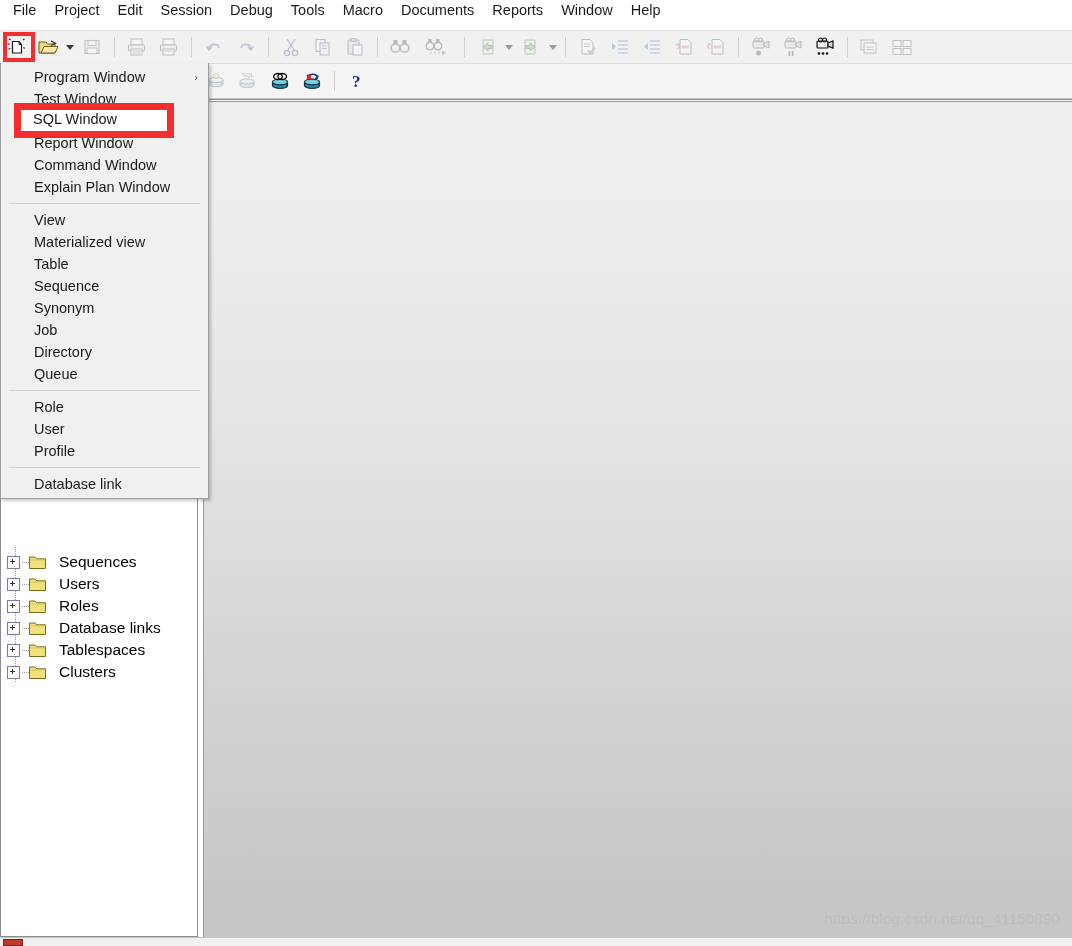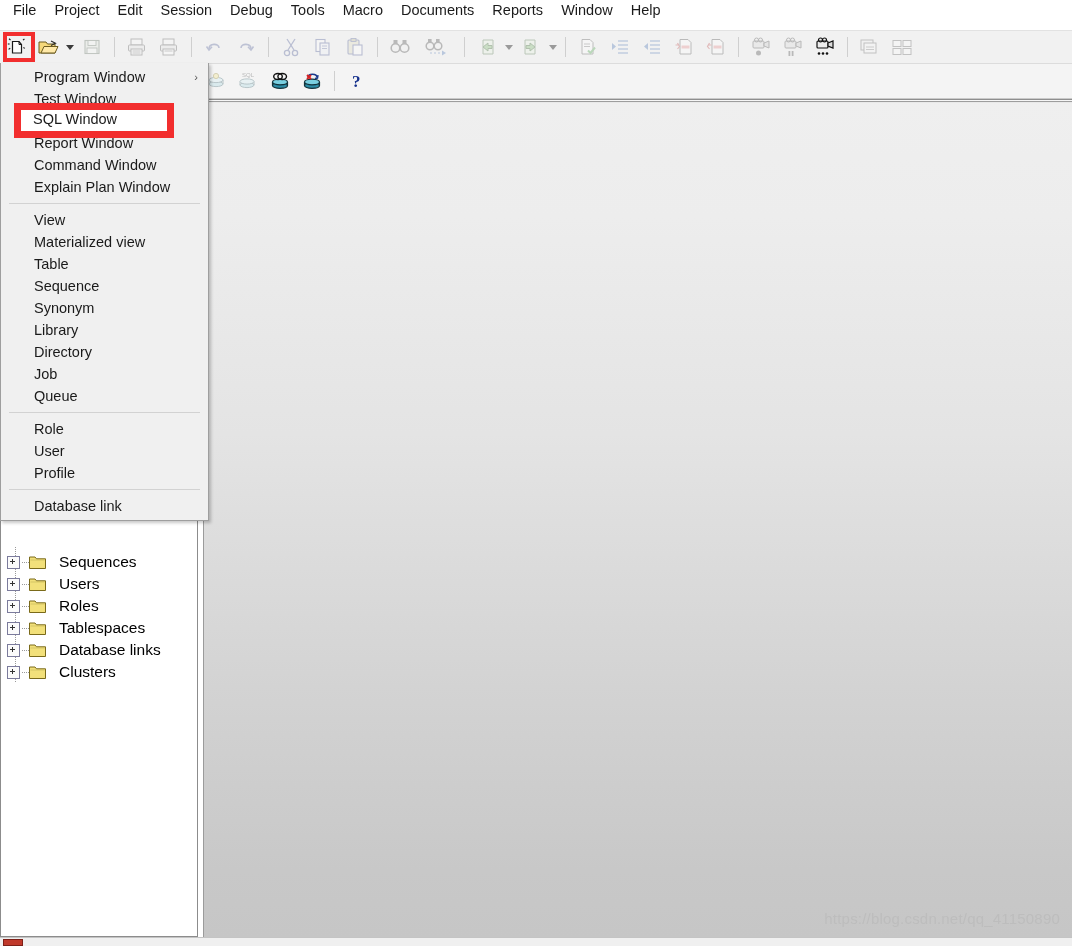--- a/index.html
+++ b/index.html
@@ -625,32 +625,32 @@
     </div>
     <div class="tree-row">
       <span class="expander"></span>
       <span class="dotlead"></span>
       <span class="folder">
           <svg width="17" height="14" viewBox="0 0 17 14">
             <path d="M0.5 2 L6 2 L7.5 3.8 L16.5 3.8 L16.5 13.5 L0.5 13.5 Z" fill="#f2e07a" stroke="#7a6a1a" stroke-width="1"></path>
             <path d="M1.5 5 L15.5 5" stroke="#c9b95c" stroke-width="0.7"></path>
           </svg>
         </span>
-      <span class="tree-label">Tablespaces</span>
+      <span class="tree-label">Database links</span>
     </div>
     <div class="tree-row">
       <span class="expander"></span>
       <span class="dotlead"></span>
       <span class="folder">
           <svg width="17" height="14" viewBox="0 0 17 14">
             <path d="M0.5 2 L6 2 L7.5 3.8 L16.5 3.8 L16.5 13.5 L0.5 13.5 Z" fill="#f2e07a" stroke="#7a6a1a" stroke-width="1"></path>
             <path d="M1.5 5 L15.5 5" stroke="#c9b95c" stroke-width="0.7"></path>
           </svg>
         </span>
-      <span class="tree-label">Database links</span>
+      <span class="tree-label">Tablespaces</span>
     </div>
     <div class="tree-row">
       <span class="expander"></span>
       <span class="dotlead"></span>
       <span class="folder">
           <svg width="17" height="14" viewBox="0 0 17 14">
             <path d="M0.5 2 L6 2 L7.5 3.8 L16.5 3.8 L16.5 13.5 L0.5 13.5 Z" fill="#f2e07a" stroke="#7a6a1a" stroke-width="1"></path>
             <path d="M1.5 5 L15.5 5" stroke="#c9b95c" stroke-width="0.7"></path>
           </svg>
         </span>
@@ -700,27 +700,24 @@
   <div class="mi">
     <span>Table</span>
   </div>
   <div class="mi">
     <span>Sequence</span>
   </div>
   <div class="mi">
     <span>Synonym</span>
   </div>
   <div class="mi">
-    <span>Library</span>
+    <span>Job</span>
   </div>
   <div class="mi">
     <span>Directory</span>
-  </div>
-  <div class="mi">
-    <span>Job</span>
   </div>
   <div class="mi">
     <span>Queue</span>
   </div>
 
   <div class="mi-sep"></div>
 
   <div class="mi">
     <span>Role</span>
   </div>

